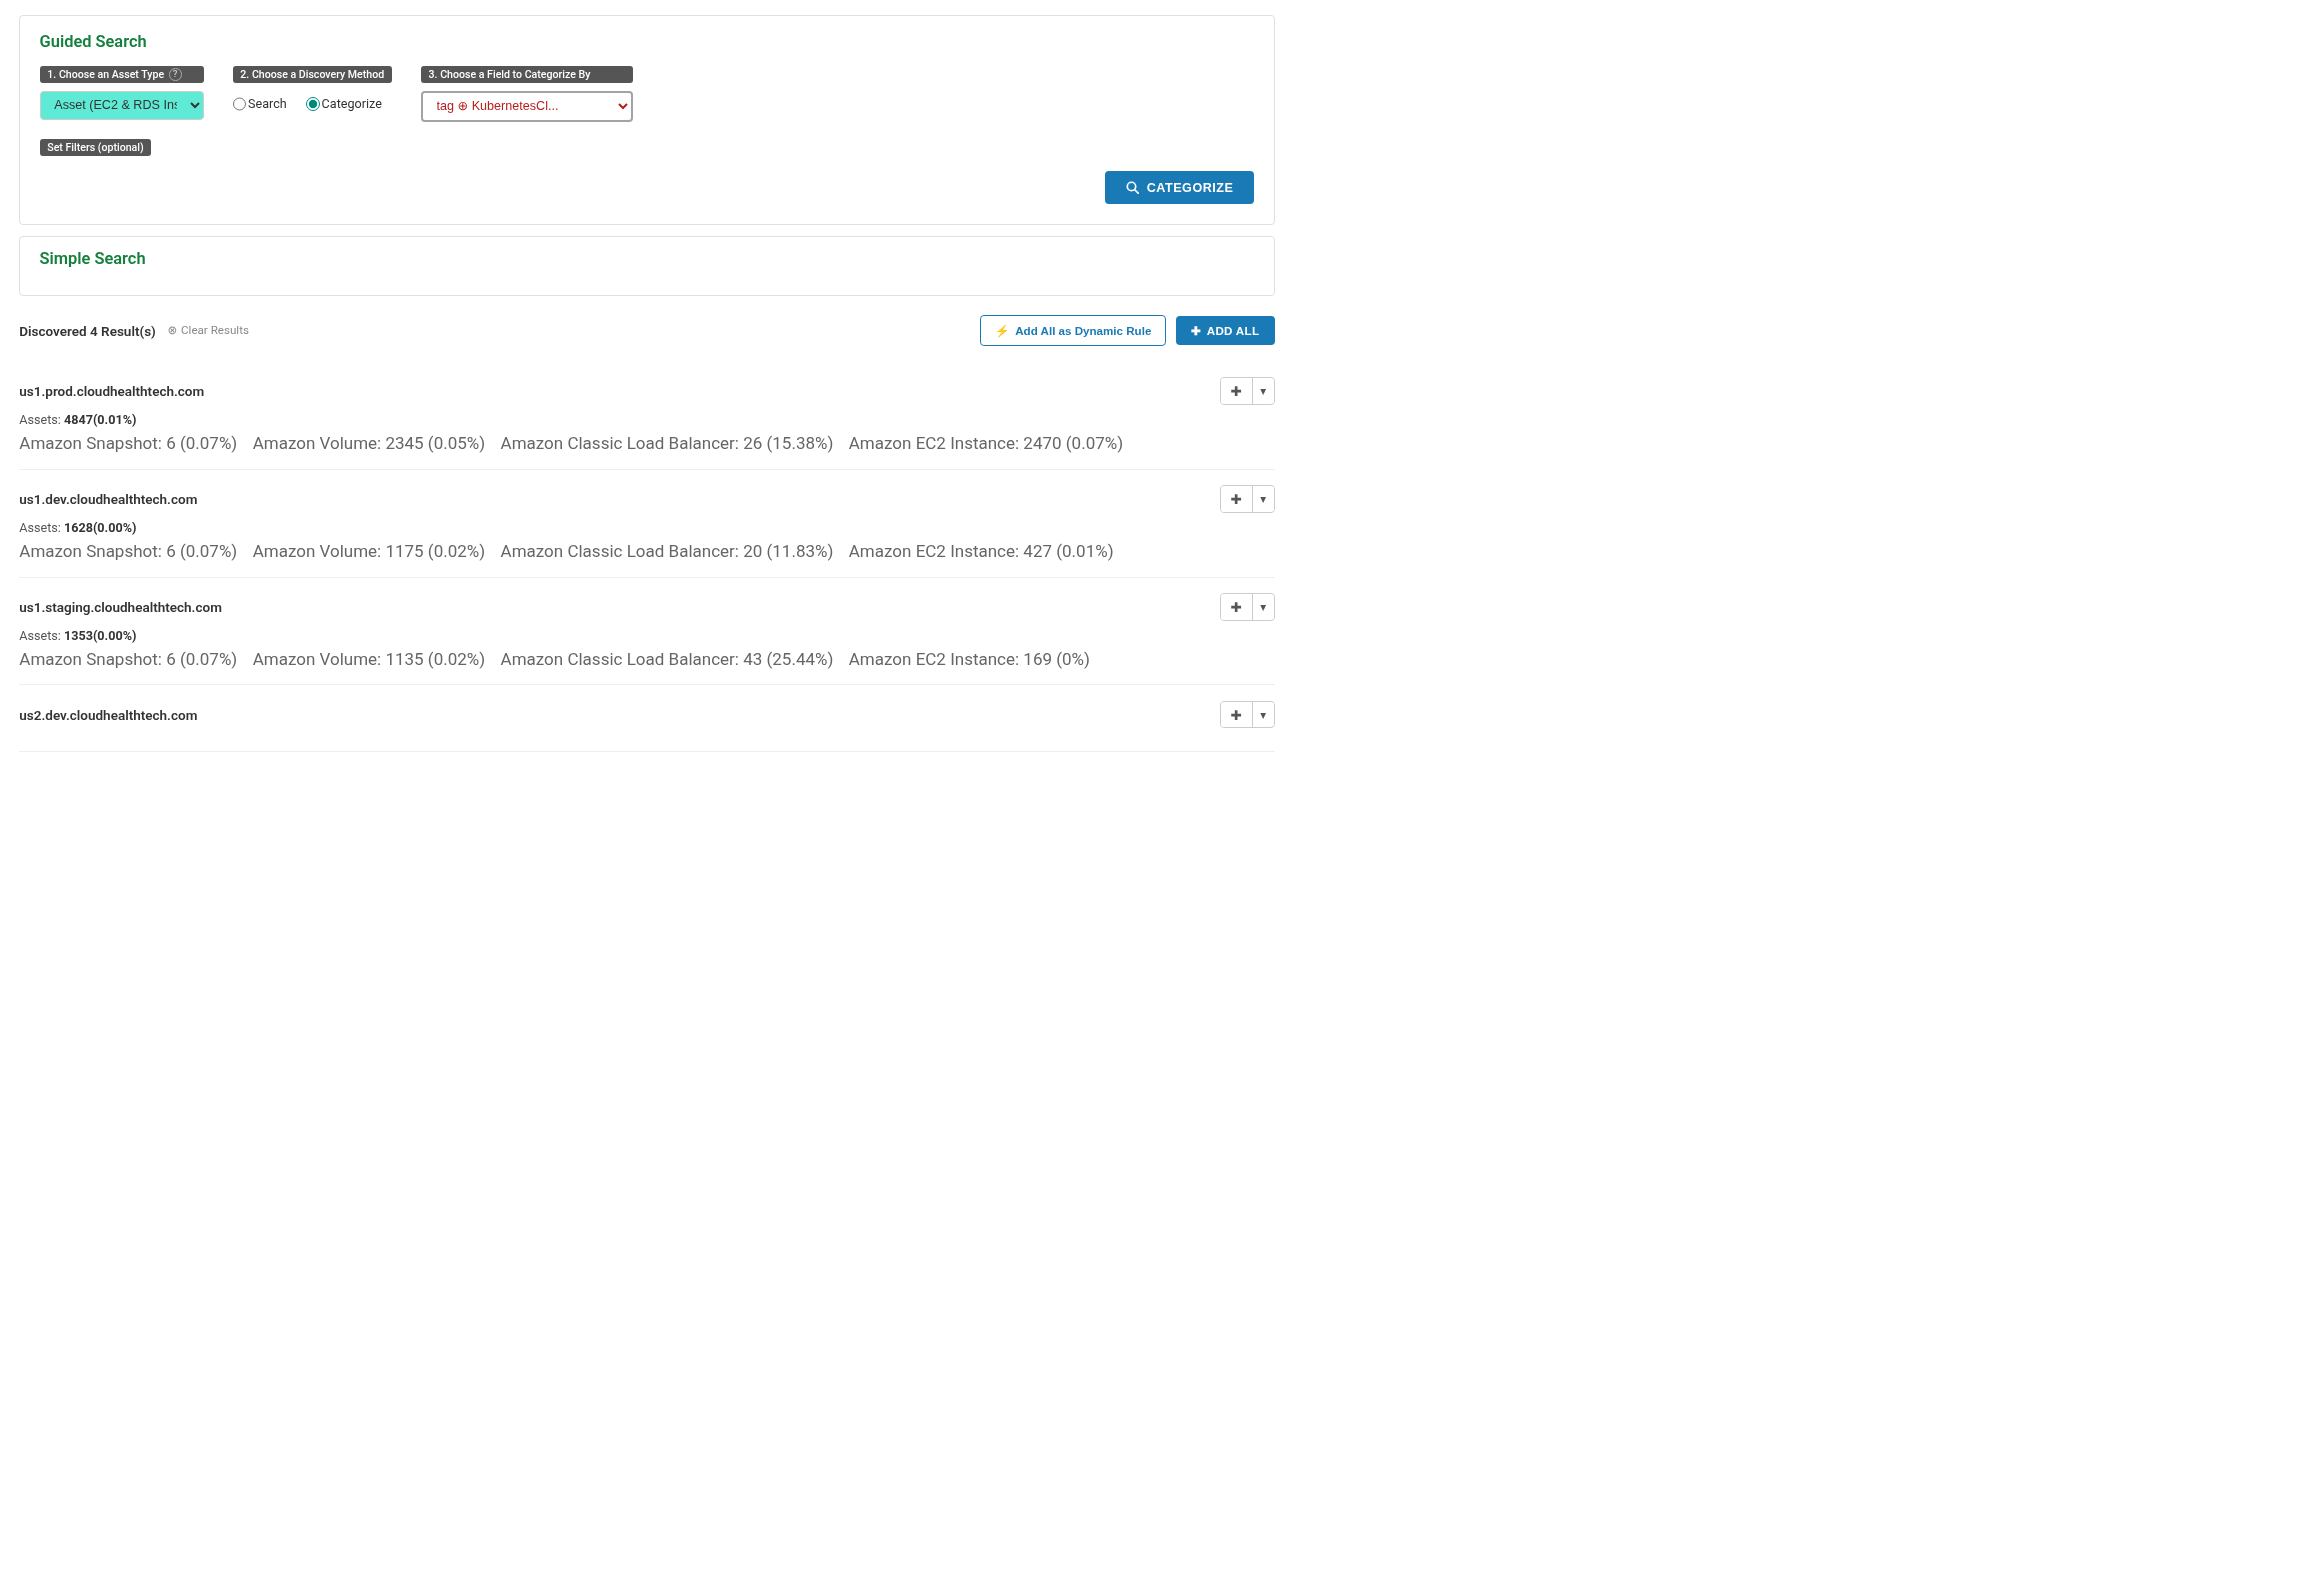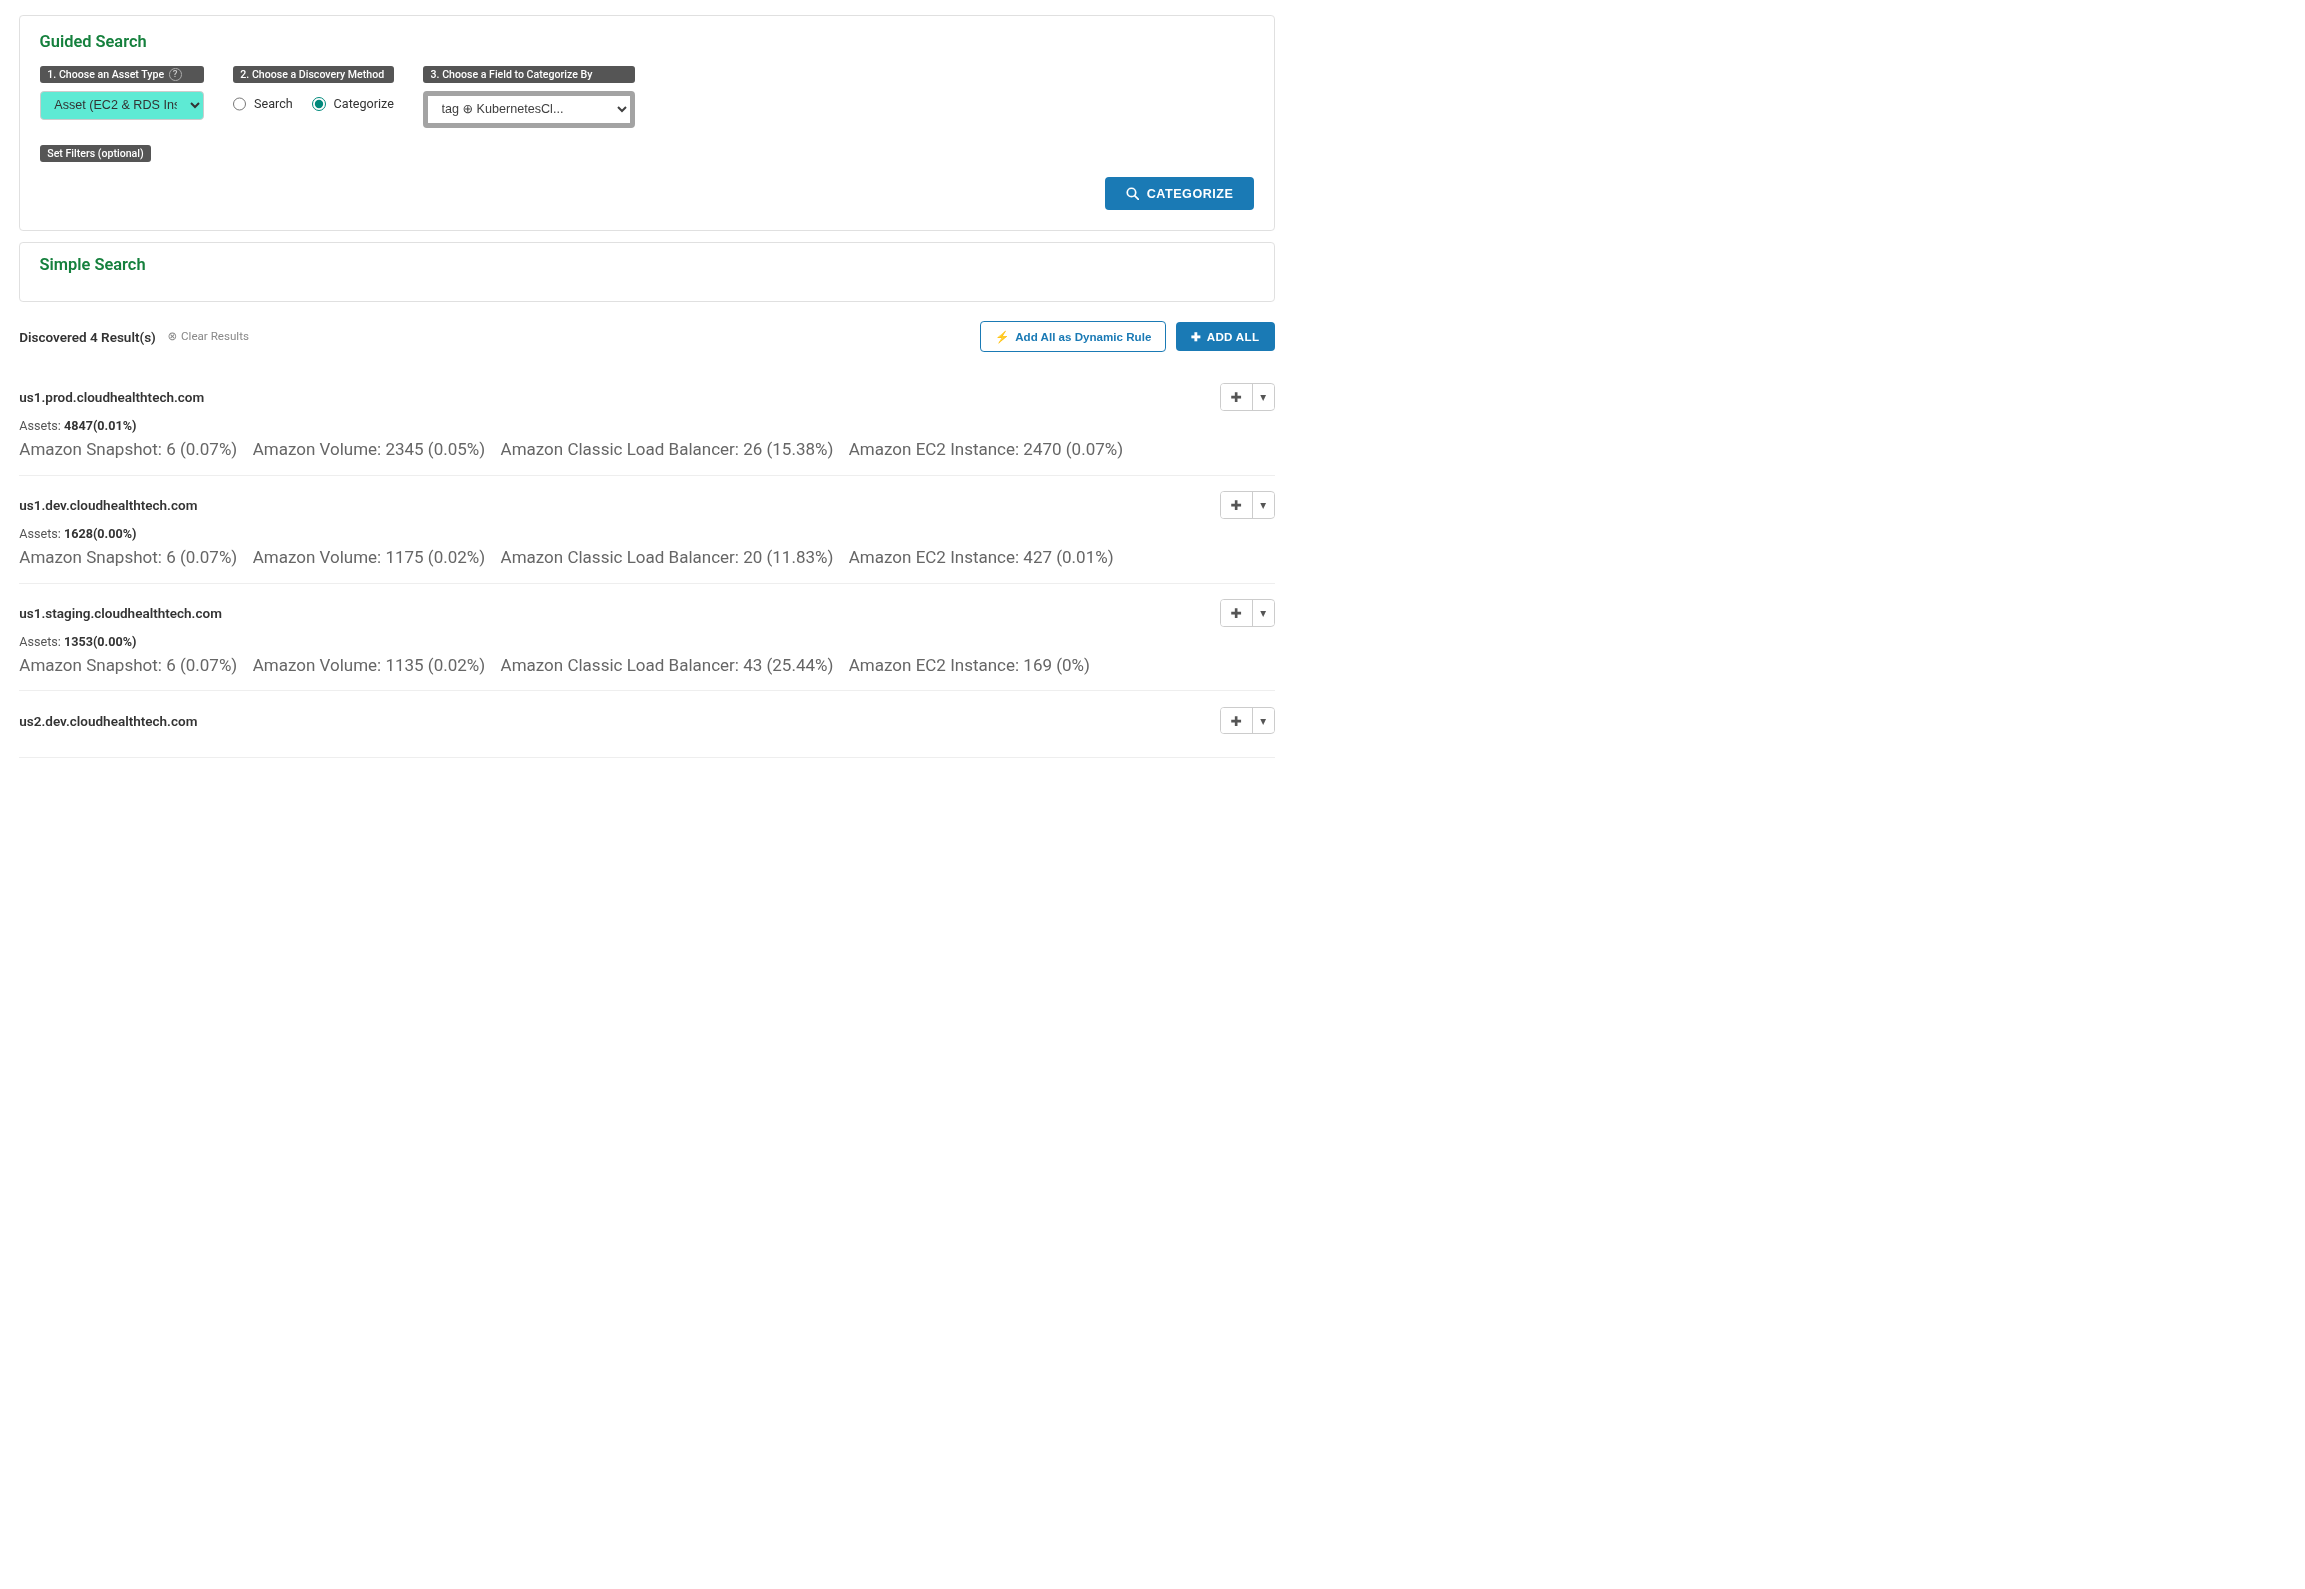--- a/index.html
+++ b/index.html
@@ -72,41 +72,41 @@
     }
     .discovery-method-group {
       display: flex;
       align-items: center;
       gap: 19.3px;
       padding: 5.8px 0;
     }
     .radio-option {
       display: flex;
       align-items: center;
-      gap: 8px;
+      gap: 2px;
       font-size: 12.6px;
       cursor: pointer;
     }
     .radio-option input[type="radio"] {
       accent-color: #1a7ab5;
       width: 13.5px;
       height: 13.5px;
     }
     .radio-option input[type="radio"].teal {
       accent-color: #00897b;
     }
     .categorize-radio {
       color: #333;
     }
     .field-select {
       padding: 5.8px 9.7px;
-      border: 5px solid #a3a3a3;
+      border: 2px solid #a3a3a3;
       border-radius: 3.9px;
       font-size: 12.6px;
-      color: #404040;
+      color: #b91c1c;
       background: #fff;
       width: 212px;
       cursor: pointer;
     }
     .filters-row {
       margin-bottom: 11.6px;
     }
     .filters-label {
       display: inline-block;
       background: #555;

